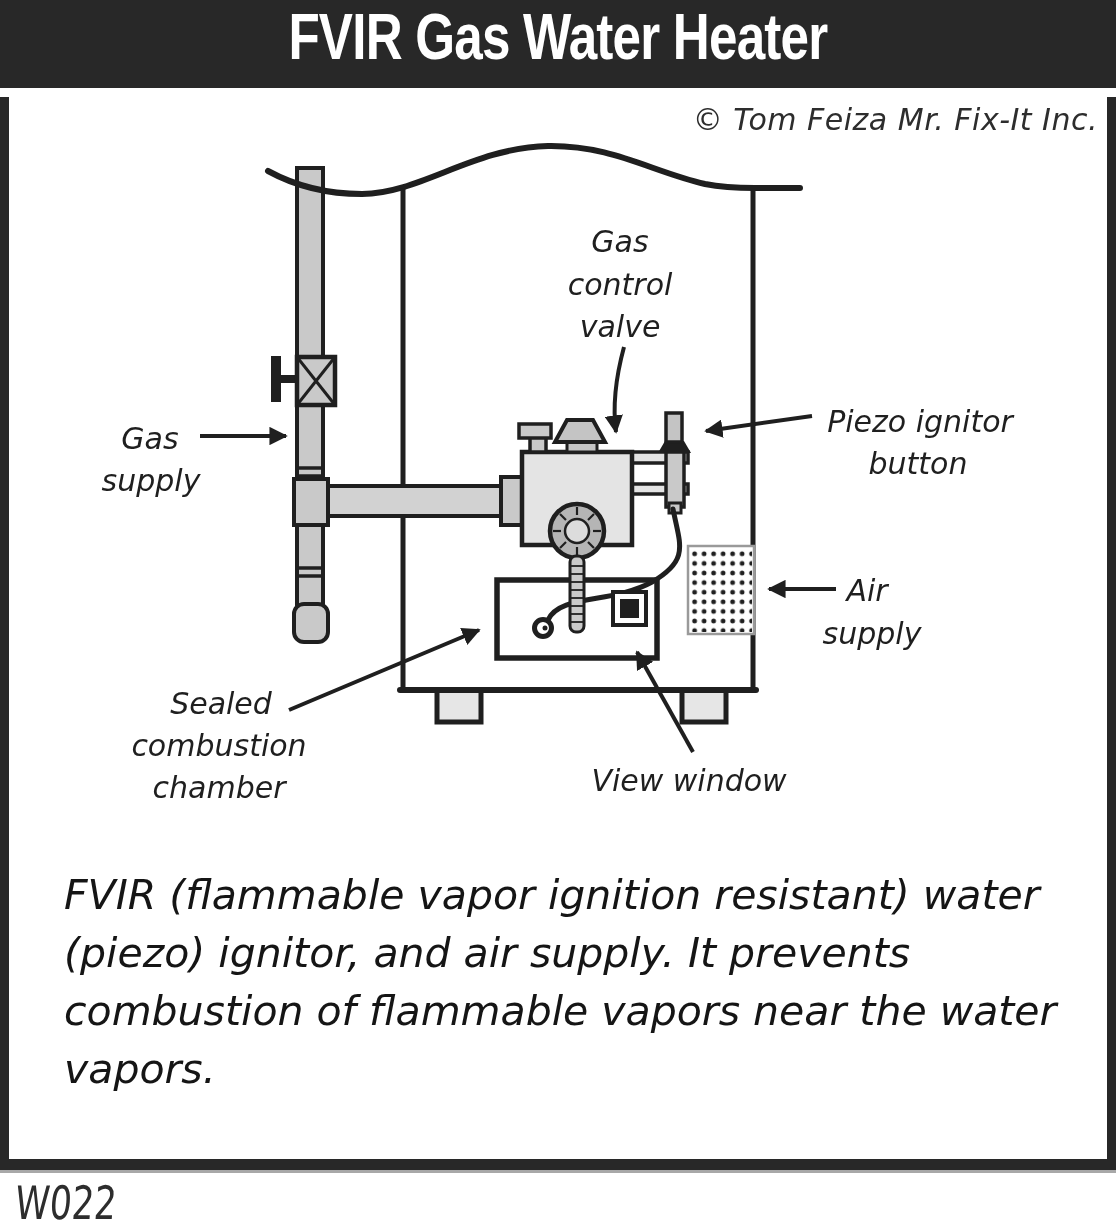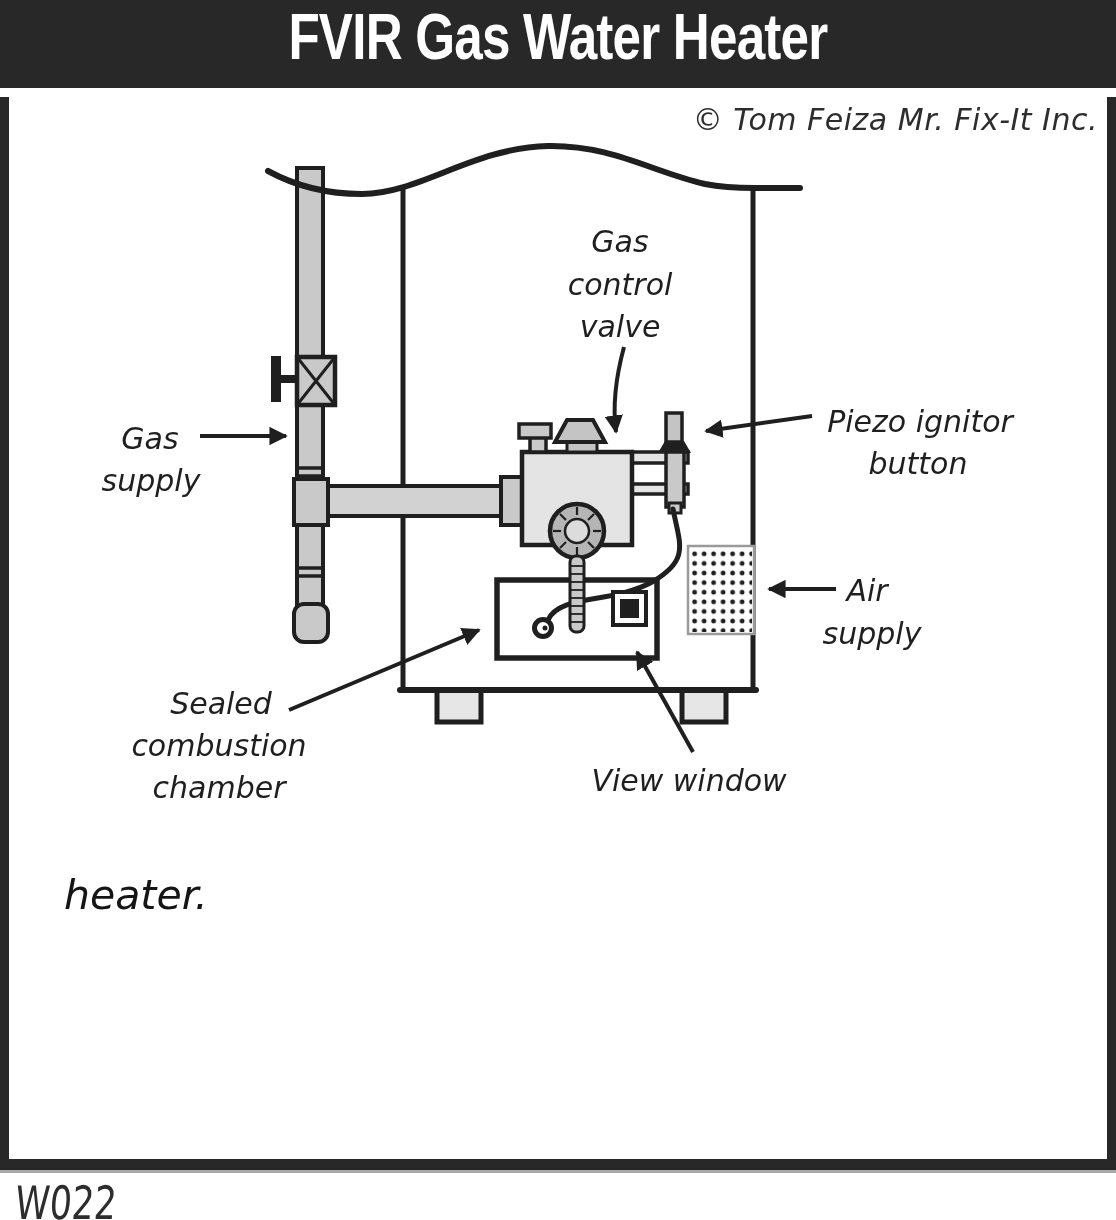--- a/index.html
+++ b/index.html
@@ -189,16 +189,19 @@
 
     <text x="221" y="714">Sealed</text>
     <text x="219" y="756">combustion</text>
     <text x="219" y="798">chamber</text>
 
     <text x="689" y="791">View window</text>
   </g>
 </svg>
 
 <div class="description">
-  <div>heater.</div>
+  <div>FVIR (flammable vapor ignition resistant) water</div>
+  <div>(piezo) ignitor, and air supply. It prevents</div>
+  <div>combustion of flammable vapors near the water</div>
+  <div>vapors.</div>
 </div>
 
 <div class="doc-code">W022</div>
 
 </body></html>

